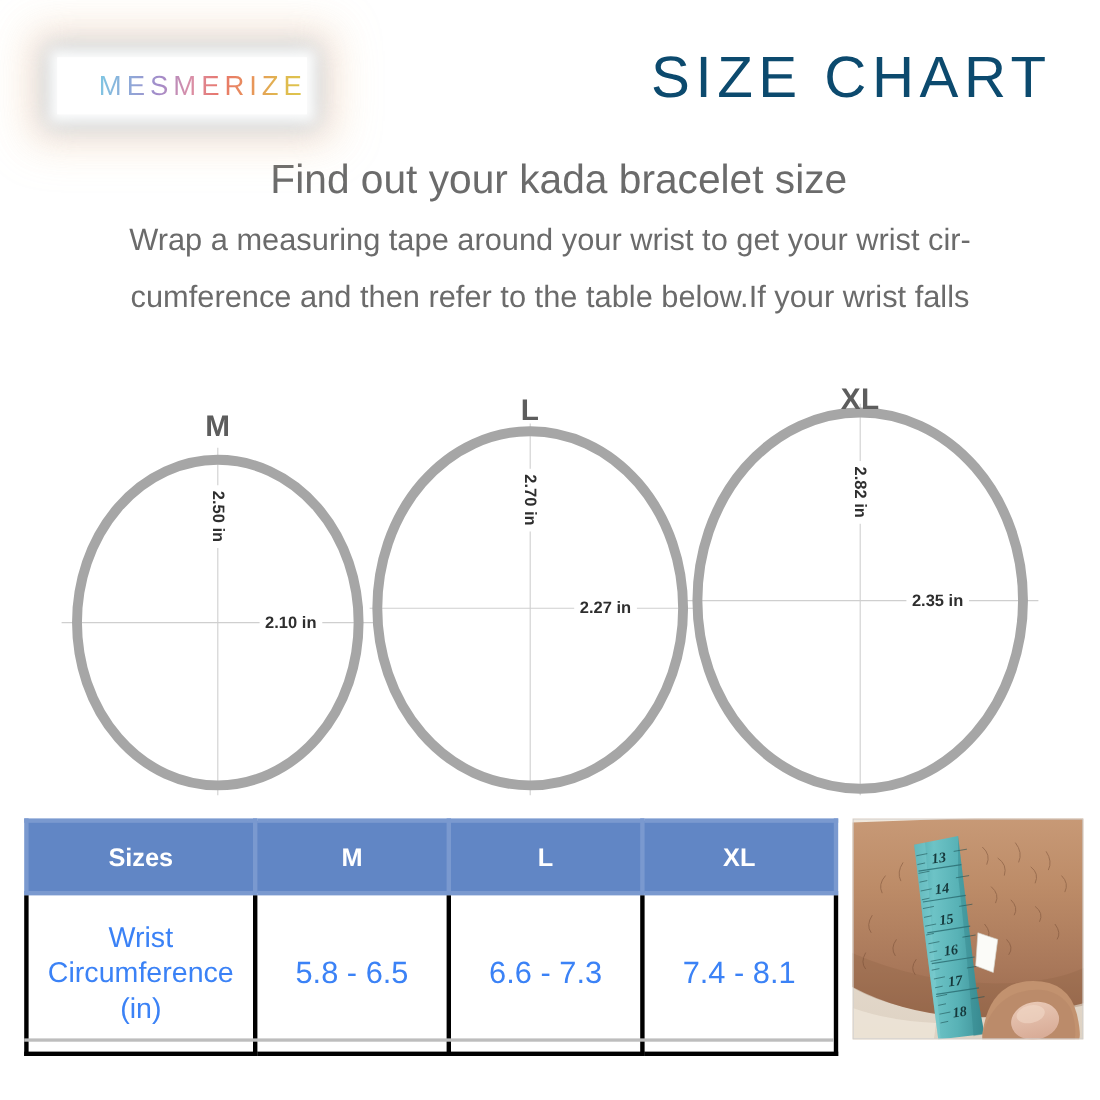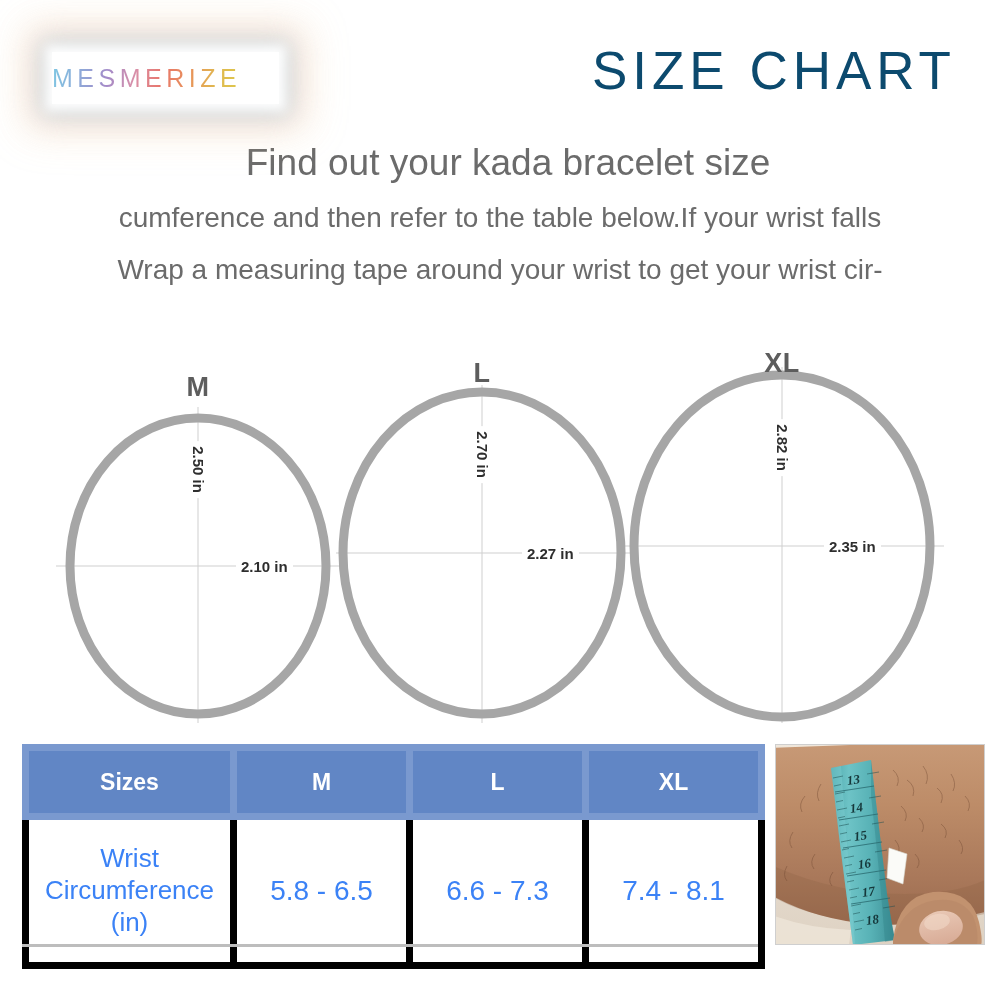--- a/index.html
+++ b/index.html
@@ -19,21 +19,21 @@
   
   .brand-logo {
     position: absolute;
     left: 52px;
     top: 52px;
     width: 227px;
     height: 52px;
     background: #ffffff;
     display: flex;
     align-items: center;
-    justify-content: flex-start;
+    justify-content: flex-end;
     box-shadow:
       0 0 10px 7px rgba(255,255,255,0.95),
       0 0 22px 12px rgba(140,200,230,0.38),
       0 0 34px 20px rgba(235,170,170,0.30),
       0 0 44px 26px rgba(240,215,150,0.26);
     z-index: 4;
   }
   .brand-logo-text {
     font-family: "Liberation Sans", sans-serif;
     font-size: 25px;
@@ -136,21 +136,21 @@
   #size-table {
     position: absolute;
     left: 22px;
     top: 744px;
     width: 736px;
     border-collapse: collapse;
     table-layout: fixed;
     font-family: "Liberation Sans", sans-serif;
   }
   #size-table th, #size-table td {
-    border: 7px solid #000000;
+    border: 4px solid #000000;
     text-align: center;
     vertical-align: middle;
   }
   #size-table thead th {
     background: #6186c5;
     color: #ffffff;
     font-size: 23px;
     font-weight: 700;
     height: 60px;
     border-color: #7a99cf;
@@ -196,22 +196,22 @@
 
 <div class="brand-logo">
   <span class="brand-logo-text">MESMERIZE</span>
 </div>
 
 <div class="chart-title">SIZE CHART</div>
 
 <div class="intro">
   <h1 class="intro-heading">Find out your kada bracelet size</h1>
   <div class="intro-body">
+    <span class="line">Wrap a measuring tape around your wrist to get your wrist cir-</span>
     <span class="line">cumference and then refer to the table below.If your wrist falls</span>
-    <span class="line">Wrap a measuring tape around your wrist to get your wrist cir-</span>
   </div>
 </div>
 
 <div id="diagram">
 
   <svg width="1000" height="400" viewBox="0 0 1000 400">
 
     <line x1="198" y1="62" x2="198" y2="378" stroke="#cfcfcf" stroke-width="1"></line>
     <line x1="56" y1="221" x2="344" y2="221" stroke="#cfcfcf" stroke-width="1"></line>
 

